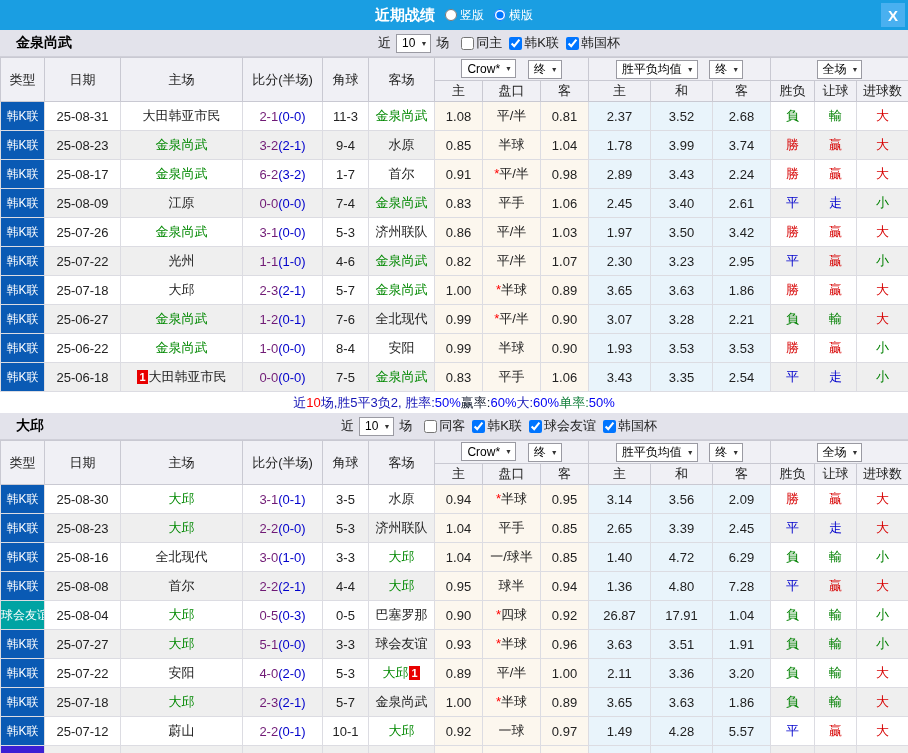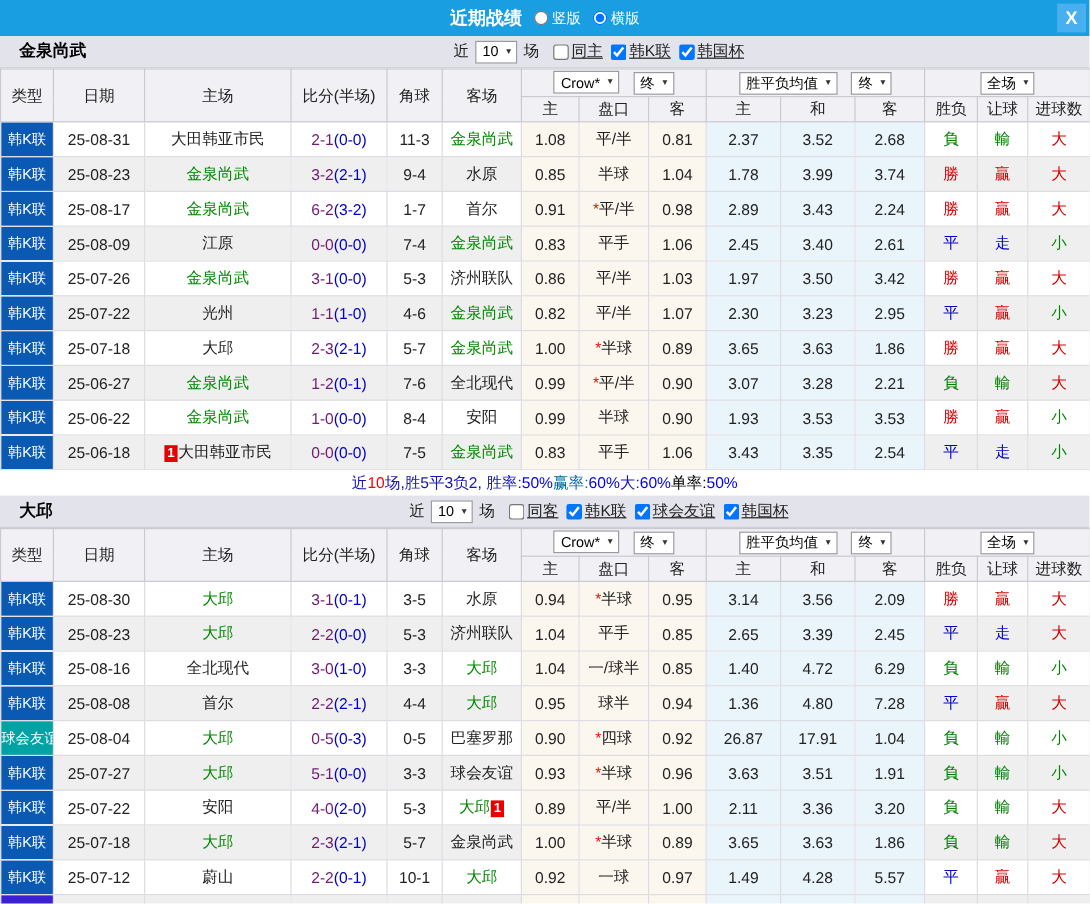--- a/index.html
+++ b/index.html
@@ -13,21 +13,21 @@
   .radio-label{display:inline-flex;align-items:center;font-size:12px;color:#fff;}
   .radio-label input{width:12px;height:12px;margin:0 3px 0 10px;}
   .close-btn{position:absolute;right:3px;top:3px;width:24px;height:24px;background:#49b0f0;
              color:#fff;font-weight:bold;font-size:15px;display:flex;align-items:center;justify-content:center;cursor:pointer;}
 
   
   .section-header{height:26px;background:#e3e3eb;border-bottom:1px solid #cfcfd8;display:flex;align-items:center;position:relative;}
   .team-name{position:absolute;left:16px;font-weight:bold;font-size:14px;color:#000;}
   .controls{display:flex;align-items:center;gap:5px;font-size:13px;margin:0 auto;position:relative;left:45px;color:#222;}
   .filters{display:flex;align-items:center;}
-  .cb{display:inline-flex;align-items:center;margin-left:7px;text-decoration:underline;}
+  .cb{display:inline-flex;align-items:center;margin-left:7px;}
   .cb input{width:13px;height:13px;margin:0 2px 0 0;}
 
   
   .dd{display:inline-flex;align-items:center;background:#fff;border:1px solid #9a9aa2;
       padding:0 3px 0 5px;height:17px;font-size:12px;color:#000;cursor:pointer;white-space:nowrap;}
   .dd-arrow{font-size:7px;color:#333;margin-left:5px;}
 
   
   table{border-collapse:collapse;table-layout:fixed;width:908px;}
   th{background:#f0f0f5;border:1px solid #c9c9d2;font-weight:normal;font-size:13px;color:#222;height:20px;padding:0;white-space:nowrap;}
@@ -325,25 +325,25 @@
               <td class="res" style="color: rgb(0, 0, 204);">走</td>
               <td class="res" style="color: rgb(0, 128, 0);">小</td>
             </tr>
           </tbody>
     </table>
     <div class="summary">
           <span style="color: rgb(21, 21, 181);">近</span>
           <span style="color: rgb(255, 0, 0);">10</span>
           <span style="color: rgb(21, 21, 181);">场,胜5平3负2, 胜率:</span>
           <span style="color: rgb(2, 2, 242);">50%</span>
-          <span style="color: #0369a1;"> 赢率:</span>
+          <span style="color: #0f172a;"> 赢率:</span>
           <span style="color: rgb(2, 2, 242);">60%</span>
           <span style="color: rgb(21, 21, 181);"> 大:</span>
           <span style="color: rgb(2, 2, 242);">60%</span>
-          <span style="color: #000000;"> 单率:</span>
+          <span style="color: #15803d;"> 单率:</span>
           <span style="color: rgb(2, 2, 242);">50%</span>
         </div>
   </div>
 
   <div class="section">
     <div class="section-header">
       <span class="team-name">大邱</span>
       <span class="controls">
         <span>近</span>
         <span class="dd">

